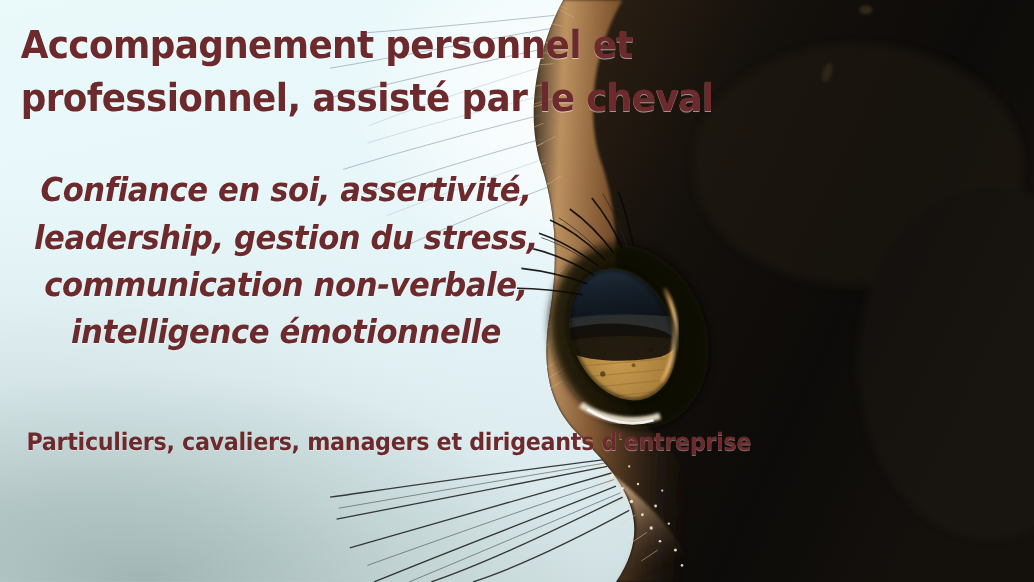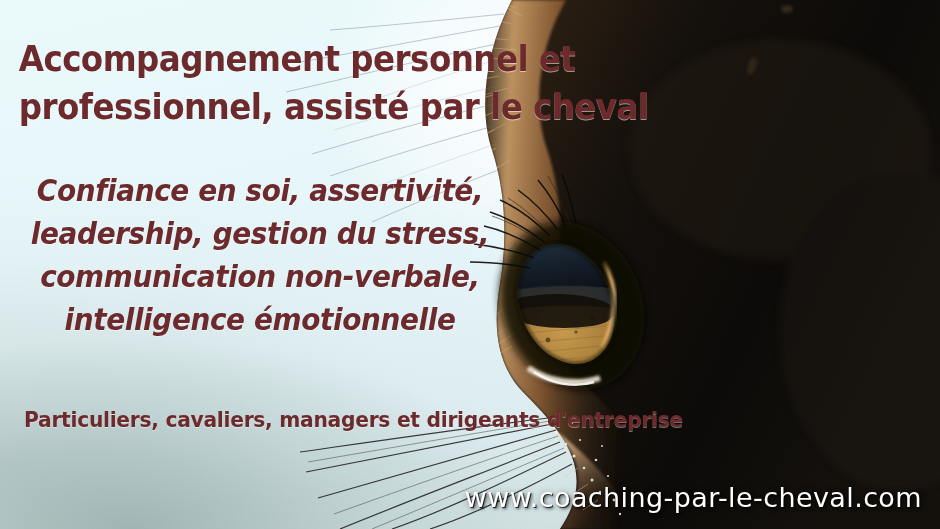--- a/index.html
+++ b/index.html
@@ -50,21 +50,20 @@
   .horse svg {
     display: block;
     width: 100%;
     height: 100%;
   }
 
   
   .text-layer {
     position: absolute;
     inset: 0;
-    margin-top: 17px;
   }
 
   .headline {
     position: absolute;
     left: 0;
     top: 18px;
     width: 536px;
     text-align: center;
     color: #6d2a2c;
     font-family: "DejaVu Sans", "Liberation Sans", sans-serif;
@@ -382,16 +381,15 @@
 
     <div class="subhead">
       <span class="sh-line">Confiance en soi, assertivité,</span>
       <span class="sh-line">leadership, gestion du stress,</span>
       <span class="sh-line">communication non-verbale,</span>
       <span class="sh-line">intelligence émotionnelle</span>
     </div>
 
     <div class="audience">Particuliers, cavaliers, managers et dirigeants d'entreprise</div>
 
-    <div class="website">www.coaching-par-le-cheval.com</div>
 
   </div>
 </div>
 
 </body></html>

